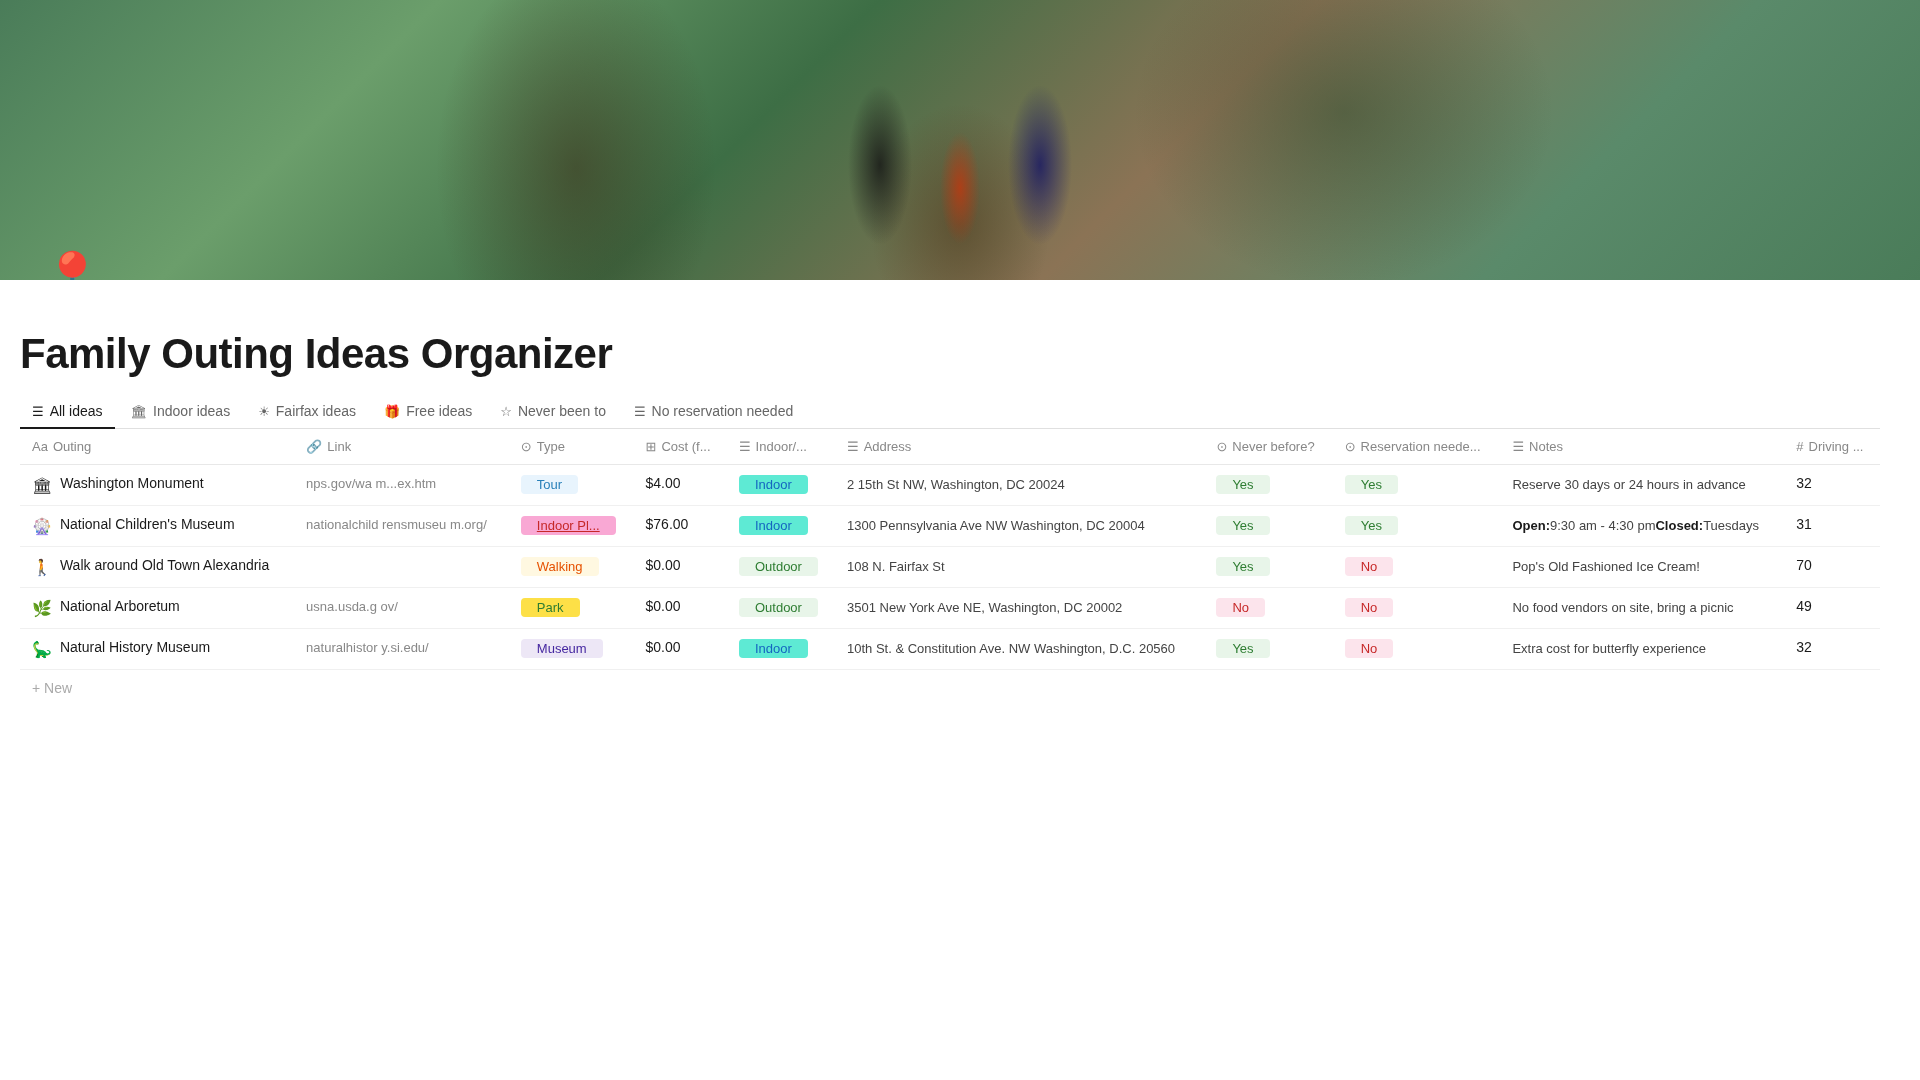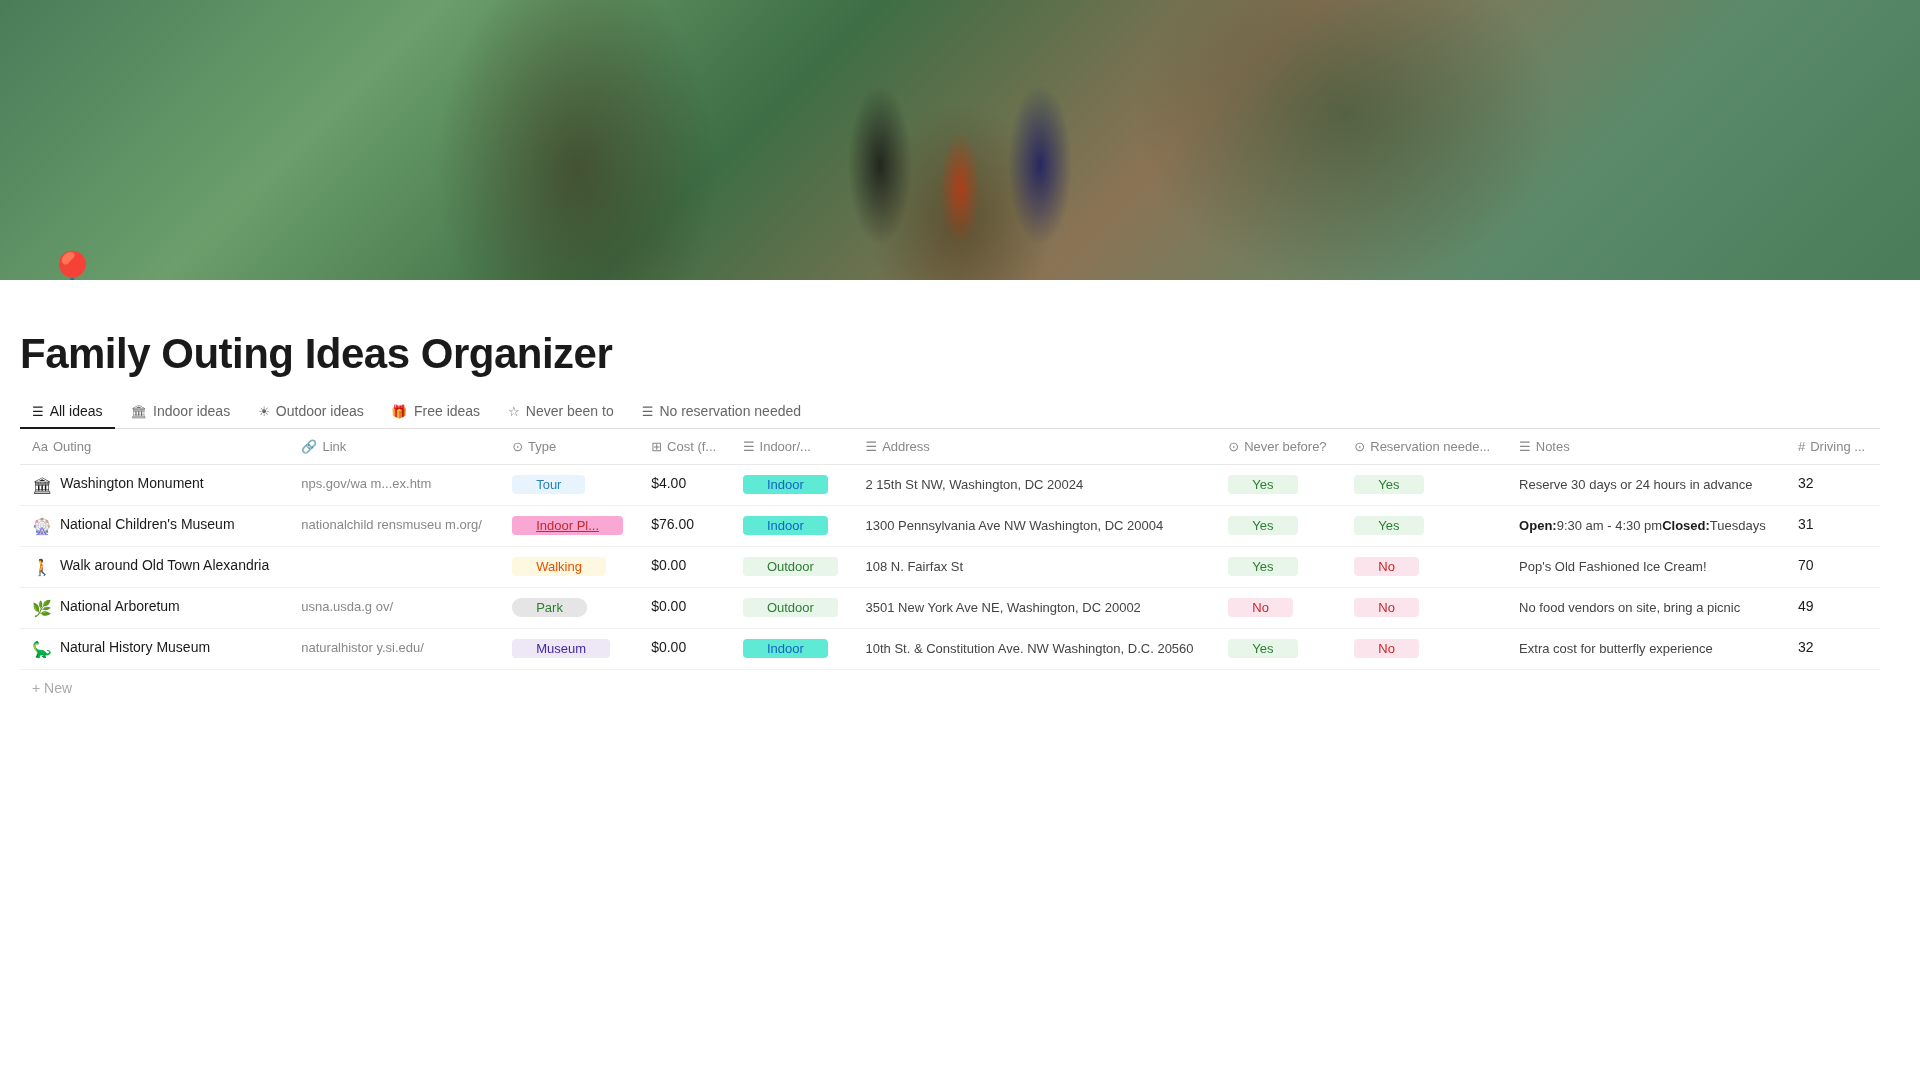--- a/index.html
+++ b/index.html
@@ -148,30 +148,30 @@
 
     .link-text {
       color: #888;
       font-size: 13px;
       word-break: break-all;
       margin-top: 29px;
     }
 
     .badge {
       display: inline-block;
-      padding: 2px 24px;
+      padding: 2px 16px;
       border-radius: 4px;
       font-size: 13px;
       font-weight: 500;
     }
 
     .badge-tour { background: #e8f4fd; color: #2980b9; }
     .badge-indoor-pl { background: #f9a8d4; color: #c62828; text-decoration: underline; }
     .badge-walking { background: #fff8e1; color: #e65100; }
-    .badge-park { background: #e5e5e5; color: #2e7d32; border-radius: 9px; }
+    .badge-park { background: #fde047; color: #2e7d32; }
     .badge-museum { background: #ede7f6; color: #4527a0; }
 
     .badge-indoor { background: #5eead4; color: #1565c0; }
     .badge-outdoor { background: #e8f5e9; color: #2e7d32; }
 
     .badge-yes { background: #e8f5e9; color: #2e7d32; }
     .badge-no { background: #fce4ec; color: #c62828; }
 
     .cost-text { color: #1a1a1a; }
     .address-text { font-size: 13px; color: #444; line-height: 1.5; }
@@ -203,21 +203,21 @@
     <div class="tab active">
       <span class="tab-icon">☰</span>
       <span>All ideas</span>
     </div>
     <div class="tab">
       <span class="tab-icon">🏛</span>
       <span>Indoor ideas</span>
     </div>
     <div class="tab">
       <span class="tab-icon">☀</span>
-      <span>Outdoor ideas</span>
+      <span>Fairfax ideas</span>
     </div>
     <div class="tab">
       <span class="tab-icon">🎁</span>
       <span>Free ideas</span>
     </div>
     <div class="tab">
       <span class="tab-icon">☆</span>
       <span>Never been to</span>
     </div>
     <div class="tab">

